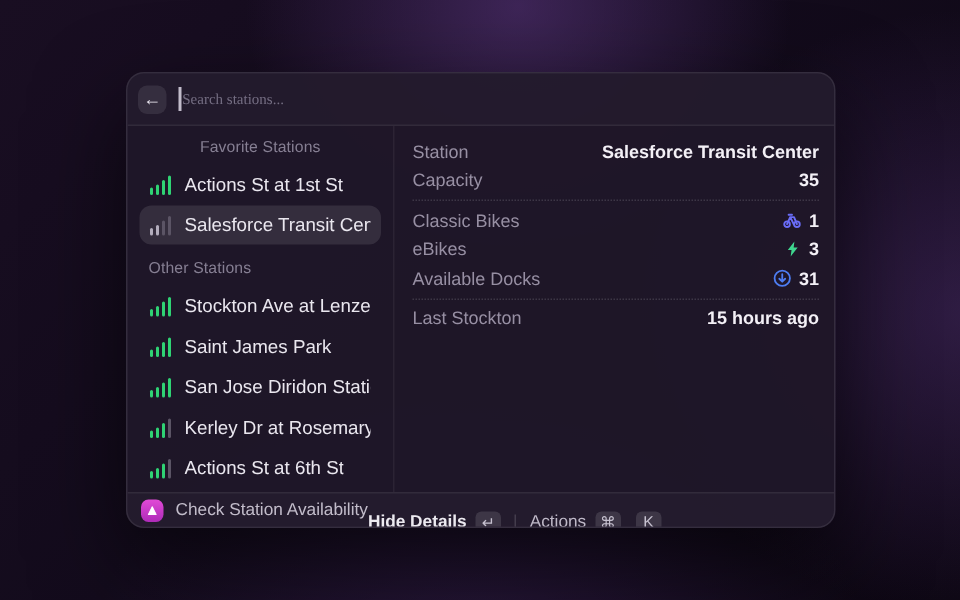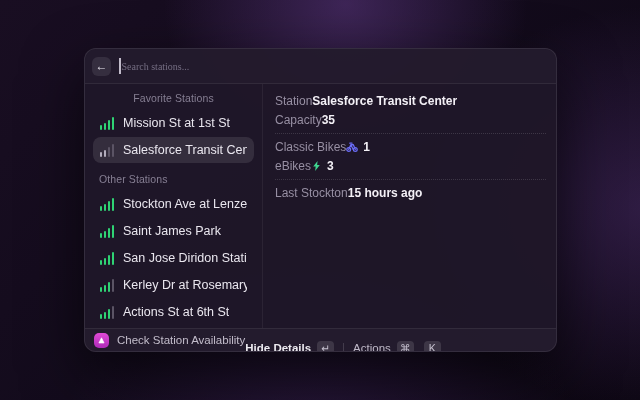--- a/index.html
+++ b/index.html
@@ -44,21 +44,21 @@
   .bars i{display:block;width:2.4px;border-radius:1px;background:#555;}
   .bars i:nth-child(1){height:4.5px;}
   .bars i:nth-child(2){height:6.5px;}
   .bars i:nth-child(3){height:9.5px;}
   .bars i:nth-child(4){height:12.5px;}
   .bar-green{background:#2fd374 !important;}
   .bar-light{background:#b3adbd !important;}
   .bar-dim{background:#5b5465 !important;}
   
   .details{flex:1;padding:7px 10px 0 12px;box-sizing:border-box;}
-  .drow{display:flex;align-items:center;height:19.5px;}
+  .drow{display:flex;align-items:center;justify-content:space-between;height:19.5px;}
   .dlabel{font-size:12px;color:#978fa3;}
   .dvalue{font-size:12px;font-weight:600;color:#f3f0f6;display:flex;align-items:center;gap:5px;}
   .ddiv{border-top:1px dotted rgba(255,255,255,0.14);margin:3px 0;height:0;}
   .dicon{display:flex;align-items:center;}
   
   .footer{height:22px;flex:0 0 22px;display:flex;align-items:center;justify-content:flex-start;
     padding:0 9px;background:rgba(255,255,255,0.025);border-top:1px solid rgba(255,255,255,0.07);}
   .f-left{display:flex;align-items:center;gap:8px;}
   .app-icon{width:15px;height:15px;border-radius:5px;flex:0 0 auto;
     background:linear-gradient(180deg,#e14ad6,#ae2bb8);
@@ -92,21 +92,21 @@
     <div class="sidebar">
       <div class="sect first">Favorite Stations</div>
 
       <div class="row">
         <span class="bars">
             <i class="bar-green"></i>
             <i class="bar-green"></i>
             <i class="bar-green"></i>
             <i class="bar-green"></i>
           </span>
-        <span class="row-label">Mission St at 1st St</span>
+        <span class="row-label">Actions St at 1st St</span>
       </div>
 
       <div class="row selected">
         <span class="bars">
             <i class="bar-light"></i>
             <i class="bar-light"></i>
             <i class="bar-dim"></i>
             <i class="bar-dim"></i>
           </span>
         <span class="row-label">Salesforce Transit Center</span>
@@ -197,20 +197,32 @@
         <span class="dlabel">eBikes</span>
         <span class="dvalue">
           <span class="dicon">
             <svg width="11" height="12" viewBox="0 0 16 16">
                 <path d="M9.6 0.8 L3.2 8.9 h3.6 L6 15.2 L12.8 6.6 H8.9 Z" fill="#3fd68f"></path>
               </svg>
           </span>
           <span>3</span>
         </span>
       </div>
+      <div class="drow">
+        <span class="dlabel">Available Docks</span>
+        <span class="dvalue">
+          <span class="dicon">
+            <svg width="13" height="13" viewBox="0 0 16 16" fill="none" stroke="#4d7df2" stroke-width="1.5" stroke-linecap="round" stroke-linejoin="round">
+                <circle cx="8" cy="8" r="6.3"></circle>
+                <path d="M8 4.6 v6 M5.6 8.4 L8 10.8 L10.4 8.4"></path>
+              </svg>
+          </span>
+          <span>31</span>
+        </span>
+      </div>
       <div class="ddiv"></div>
       <div class="drow">
         <span class="dlabel">Last Stockton</span>
         <span class="dvalue">15 hours ago</span>
       </div>
     </div>
   </div>
 
   <div class="footer">
     <div class="f-left">

